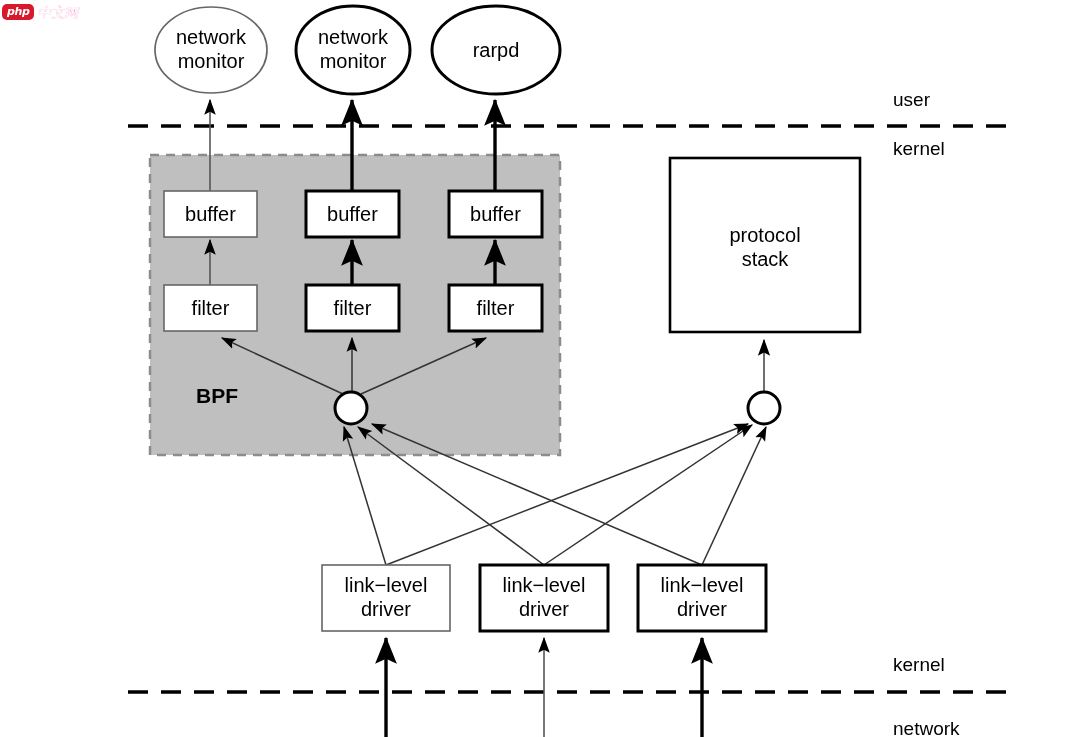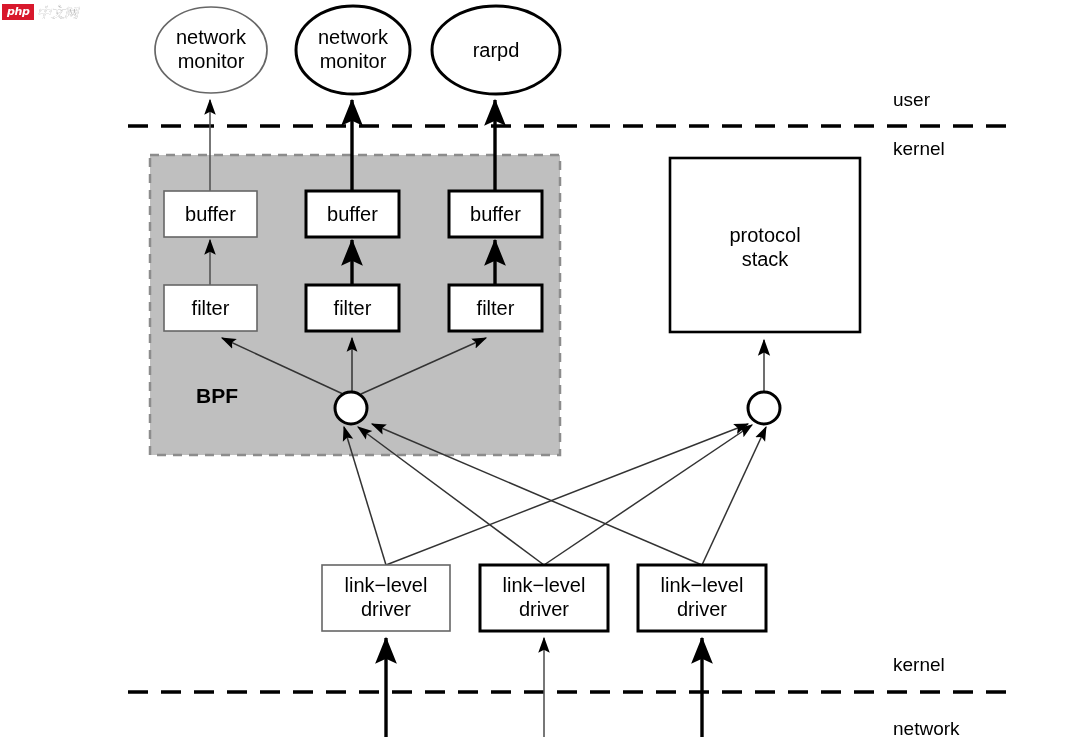--- a/index.html
+++ b/index.html
@@ -33,27 +33,27 @@
     align-items: center;
     gap: 3px;
     font-family: "DejaVu Sans", sans-serif;
   }
   .wm-badge {
     background: #d8182c;
     color: #ffffff;
     font-size: 11px;
     font-weight: bold;
     font-style: italic;
-    border-radius: 0;
+    border-radius: 5px;
     padding: 1px 5px 2px 5px;
     line-height: 13px;
     letter-spacing: -0.4px;
   }
   .wm-text {
-    color: #404040;
+    color: #ec4899;
     font-size: 14px;
     font-weight: bold;
     font-style: italic;
     line-height: 16px;
     letter-spacing: -0.5px;
     -webkit-text-stroke: 0.3px #ffffff;
     text-shadow: 0 0 1px #ffffff;
   }
   text {
     font-family: "Liberation Sans", sans-serif;

